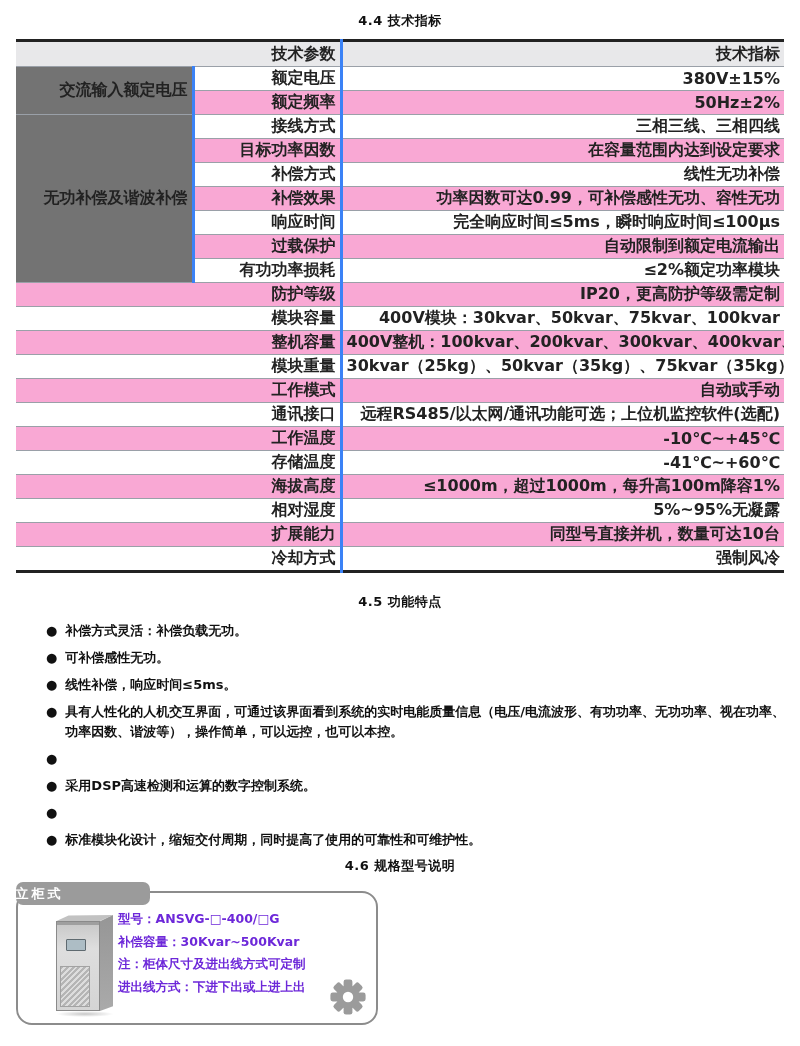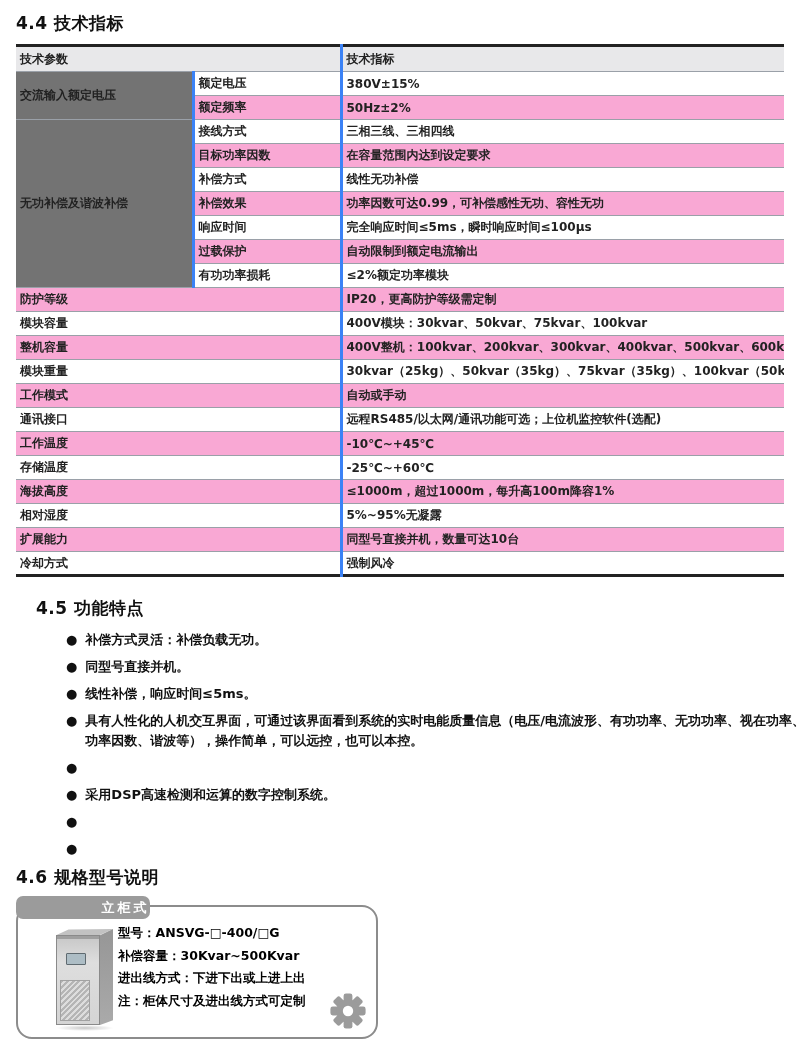--- a/index.html
+++ b/index.html
@@ -5,45 +5,46 @@
   * { margin:0; padding:0; box-sizing:border-box; }
   html,body { background:#fff; }
   body {
     width:800px; height:1046px;
     padding:12px 16px 10px 16px;
     font-family:"DejaVu Sans","Liberation Sans",sans-serif;
     color:#1a1a1a;
     overflow:hidden;
   }
   .sec-title {
-    font-size:17px; font-weight:bold; color:#111;
+    font-size:13px; font-weight:bold; color:#111;
     letter-spacing:0.5px;
+    text-align:center;
   }
   
   table.spec {
     width:768px;
     border-collapse:collapse;
     margin-top:9px;
     border-top:3px solid #222;
     border-bottom:3px solid #222;
     table-layout:fixed;
   }
   table.spec th, table.spec td {
-    font-size:12px; font-weight:bold; color:#222;
-    text-align:left; vertical-align:middle;
+    font-size:16px; font-weight:bold; color:#222;
+    text-align:right; vertical-align:middle;
     height:24px; padding:1px 4px;
     border-top:1px solid #9aa0a8;
     overflow:hidden; white-space:nowrap;
   }
   table.spec tr.hdr th { height:26px; background:#e8e8ea; border-top:none; }
   table.spec tr.shade td { background:#f9a8d4; }
   table.spec td.group-cell { background:#737373; }
   table.spec .vline { border-left:3px solid #3b82f6; }
   
-  .features-block { margin-top:20px;margin-left:20px; }
+  .features-block { margin-top:20px; }
   ul.features { list-style:none; margin:10px 0 0 30px; width:740px; }
   ul.features li {
     display:flex; align-items:flex-start;
     font-size:13px; font-weight:bold; color:#111;
     line-height:20px; margin-bottom:7px;
   }
   ul.features li .bullet {
     font-size:13px; line-height:20px; margin-right:8px; flex:0 0 auto;
   }
   
@@ -54,26 +55,26 @@
     margin-top:16px;
     border:2.5px solid #8c8c8c;
     border-radius:16px;
   }
   .model-tab {
     position:absolute; top:-11px; left:-2.5px;
     width:134px; height:23px;
     background:#9b9b9b;
     border-radius:7px;
     color:#fff; font-size:13px; font-weight:bold;
-    text-align:right; line-height:23px;
+    text-align:left; line-height:23px;
     letter-spacing:3px;
   }
   .model-lines {
     position:absolute; left:100px; top:15px;
-    font-size:12.5px; font-weight:bold; color:#000000;
+    font-size:12.5px; font-weight:bold; color:#6d28d9;
   }
   .model-lines .mline { line-height:22.5px; white-space:nowrap; }
   .gear {
     position:absolute; right:8px; bottom:6px;
     width:40px; height:40px;
   }
   
   .cabinet { position:absolute; left:38px; top:22px; width:58px; height:98px; }
   .cab-front {
     position:absolute; left:0; top:6px; width:44px; height:90px;
@@ -184,21 +185,21 @@
       <tr>
         <td colspan="2">通讯接口</td>
         <td class="vline">远程RS485/以太网/通讯功能可选；上位机监控软件(选配)</td>
       </tr>
       <tr class="shade">
         <td colspan="2">工作温度</td>
         <td class="vline">-10℃~+45℃</td>
       </tr>
       <tr>
         <td colspan="2">存储温度</td>
-        <td class="vline">-25℃~+60℃</td>
+        <td class="vline">-41℃~+60℃</td>
       </tr>
       <tr class="shade">
         <td colspan="2">海拔高度</td>
         <td class="vline">≤1000m，超过1000m，每升高100m降容1%</td>
       </tr>
       <tr>
         <td colspan="2">相对湿度</td>
         <td class="vline">5%~95%无凝露</td>
       </tr>
       <tr class="shade">
@@ -214,21 +215,21 @@
 
 <div class="features-block">
   <h2 class="sec-title">4.5 功能特点</h2>
   <ul class="features" id="features-list">
       <li>
         <span class="bullet">●</span>
         <span>补偿方式灵活：补偿负载无功。</span>
       </li>
       <li>
         <span class="bullet">●</span>
-        <span>同型号直接并机。</span>
+        <span>可补偿感性无功。</span>
       </li>
       <li>
         <span class="bullet">●</span>
         <span>线性补偿，响应时间≤5ms。</span>
       </li>
       <li>
         <span class="bullet">●</span>
         <span>具有人性化的人机交互界面，可通过该界面看到系统的实时电能质量信息（电压/电流波形、有功功率、无功功率、视在功率、功率因数、谐波等），操作简单，可以远控，也可以本控。</span>
       </li>
       <li>
@@ -236,20 +237,21 @@
       </li>
       <li>
         <span class="bullet">●</span>
         <span>采用DSP高速检测和运算的数字控制系统。</span>
       </li>
       <li>
         <span class="bullet">●</span>
       </li>
       <li>
         <span class="bullet">●</span>
+        <span>标准模块化设计，缩短交付周期，同时提高了使用的可靠性和可维护性。</span>
       </li>
     </ul>
 </div>
 
 <div class="model-section">
   <h2 class="sec-title">4.6 规格型号说明</h2>
 
   <div class="model-box">
     <div class="model-tab">立柜式</div>
 
@@ -259,22 +261,22 @@
       <div class="cab-front">
         <div class="cab-band"></div>
         <div class="cab-screen"></div>
         <div class="cab-grille"></div>
       </div>
     </div>
 
     <div class="model-lines" id="model-lines">
         <div class="mline">型号：ANSVG-□-400/□G</div>
         <div class="mline">补偿容量：30Kvar~500Kvar</div>
+        <div class="mline">注：柜体尺寸及进出线方式可定制</div>
         <div class="mline">进出线方式：下进下出或上进上出</div>
-        <div class="mline">注：柜体尺寸及进出线方式可定制</div>
       </div>
 
     <svg class="gear" viewBox="0 0 100 100">
       <g fill="#9b9b9b">
         <rect x="39" y="6" width="22" height="88" rx="6"></rect>
         <rect x="39" y="6" width="22" height="88" rx="6" transform="rotate(45 50 50)"></rect>
         <rect x="39" y="6" width="22" height="88" rx="6" transform="rotate(90 50 50)"></rect>
         <rect x="39" y="6" width="22" height="88" rx="6" transform="rotate(135 50 50)"></rect>
         <circle cx="50" cy="50" r="29"></circle>
       </g>

